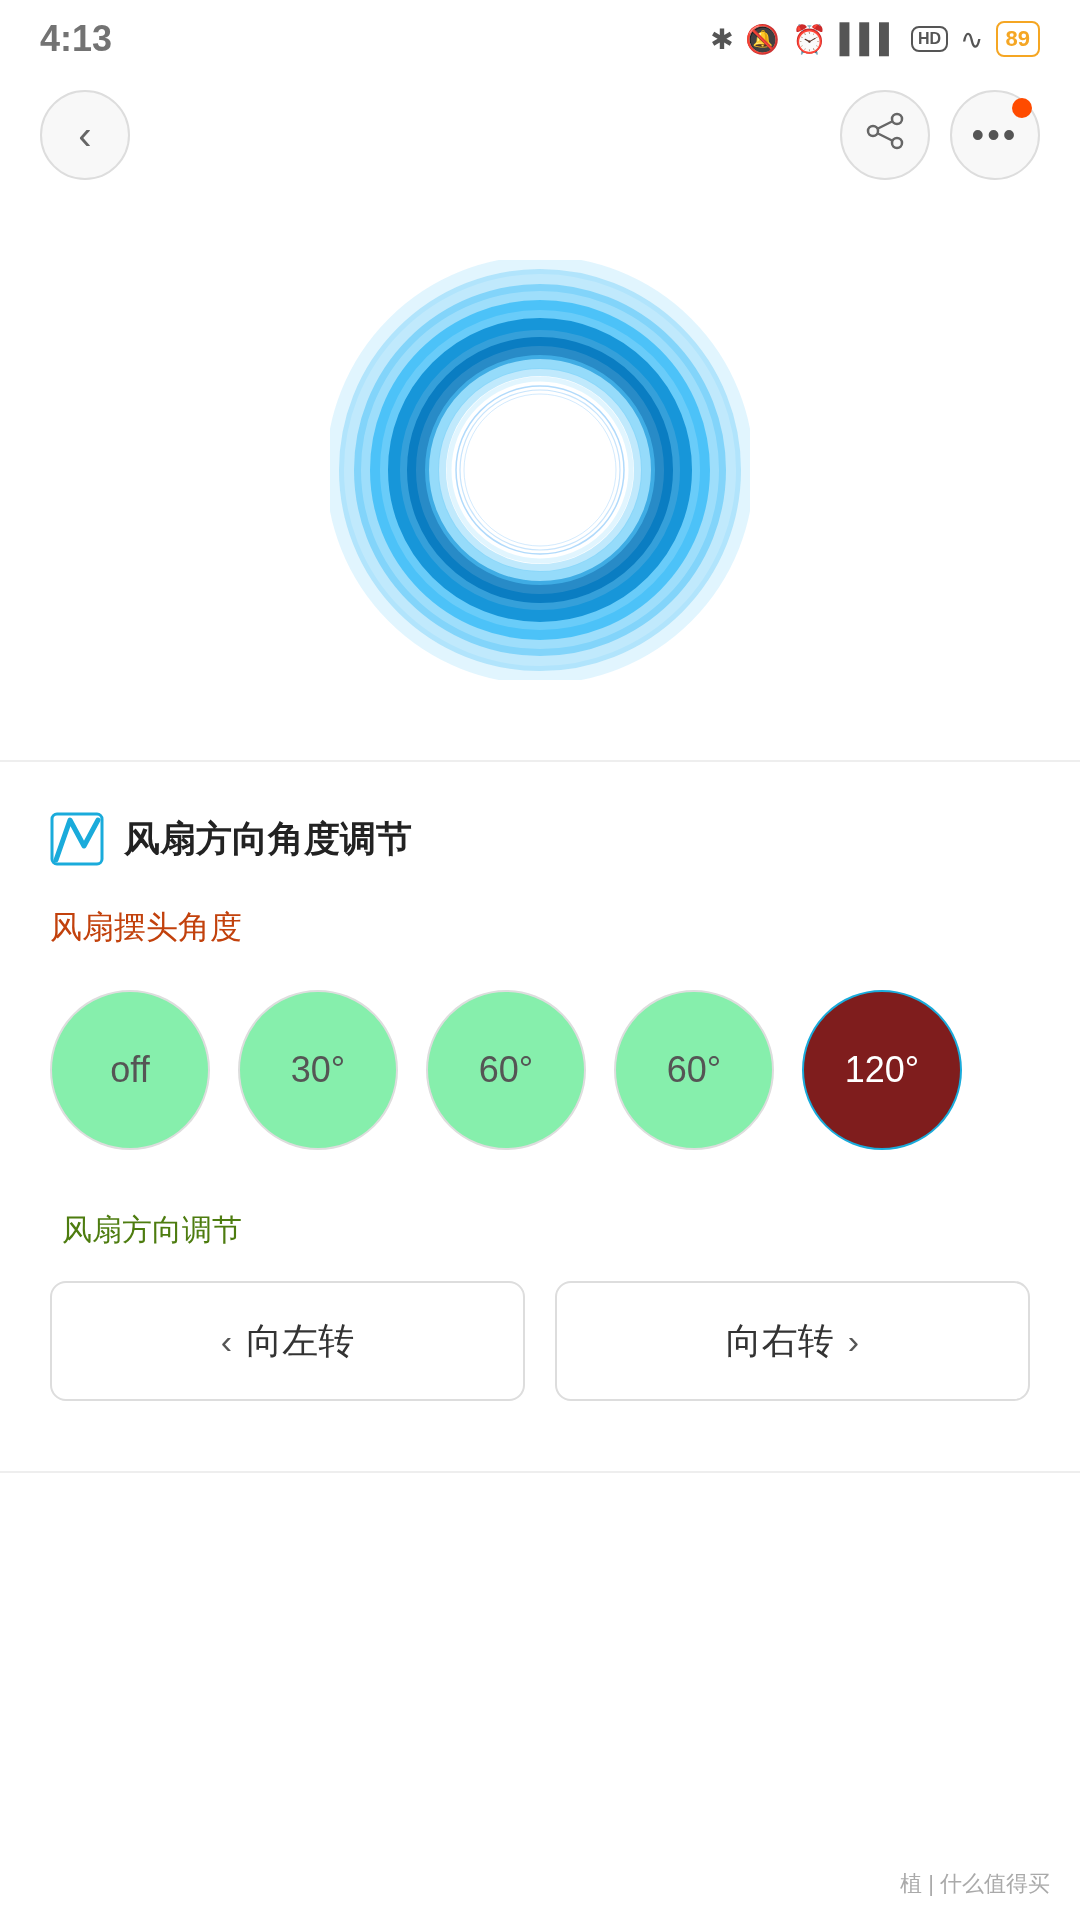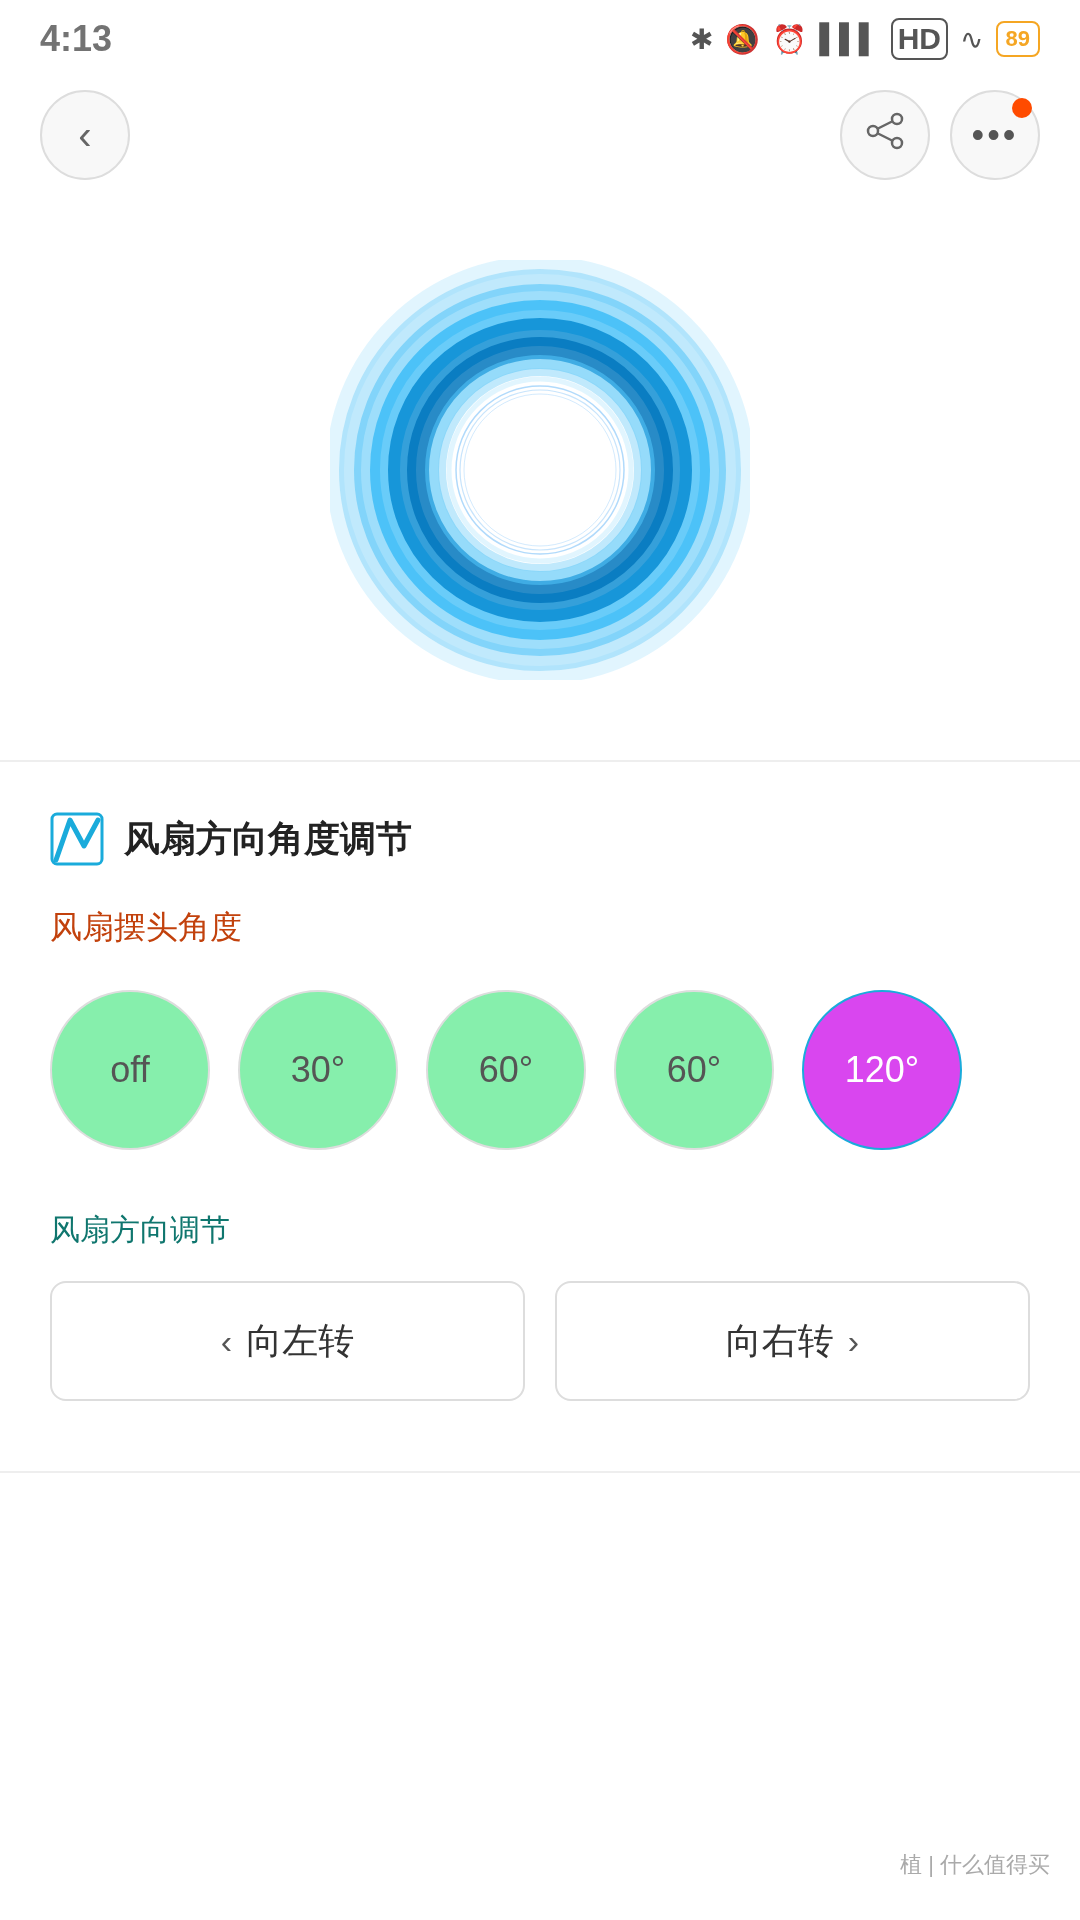--- a/index.html
+++ b/index.html
@@ -161,30 +161,31 @@
       display: flex;
       align-items: center;
       justify-content: center;
       font-size: 36px;
       color: #555;
       cursor: pointer;
       font-weight: 500;
       flex-shrink: 0;
     }
     .angle-btn.active {
-      background: #d946ef;
+      background: #7f1d1d;
       border-color: #1aabdb;
       color: #fff;
     }
 
     
     .direction-label {
       font-size: 30px;
-      color: #0f766e;
+      color: #4d7c0f;
       margin-bottom: 30px;
+      margin-left: 12px;
     }
 
     
     .direction-buttons {
       display: flex;
       gap: 30px;
       margin-bottom: 40px;
     }
     .direction-btn {
       flex: 1;
@@ -208,37 +209,37 @@
 
     
     .bottom-divider {
       height: 2px;
       background: #eee;
     }
 
     
     .watermark {
       position: fixed;
-      bottom: 40px;
+      bottom: 21px;
       right: 30px;
       font-size: 22px;
       color: #aaa;
     }
   </style>
 </head>
 <body>
 
 <div class="status-bar">
   <span class="status-time">4:13</span>
   <div class="status-icons">
     <span class="status-icon">✱</span>
     <span class="status-icon">🔕</span>
     <span class="status-icon">⏰</span>
     <span class="status-icon">▌▌▌</span>
-    <span class="status-icon" style="font-size:30px;border:2px solid #555;padding:2px 5px;border-radius:8px;font-weight:700;">HD</span>
+    <span class="status-icon" style="font-size:16px;border:2px solid #555;padding:2px 5px;border-radius:8px;font-weight:700;">HD</span>
     <span class="status-icon">∿</span>
     <span class="battery-box">
       <span>89</span>
     </span>
   </div>
 </div>
 
 <div class="header">
   <div class="header-btn">
     <span style="font-size:40px;color:#666;">‹</span>

